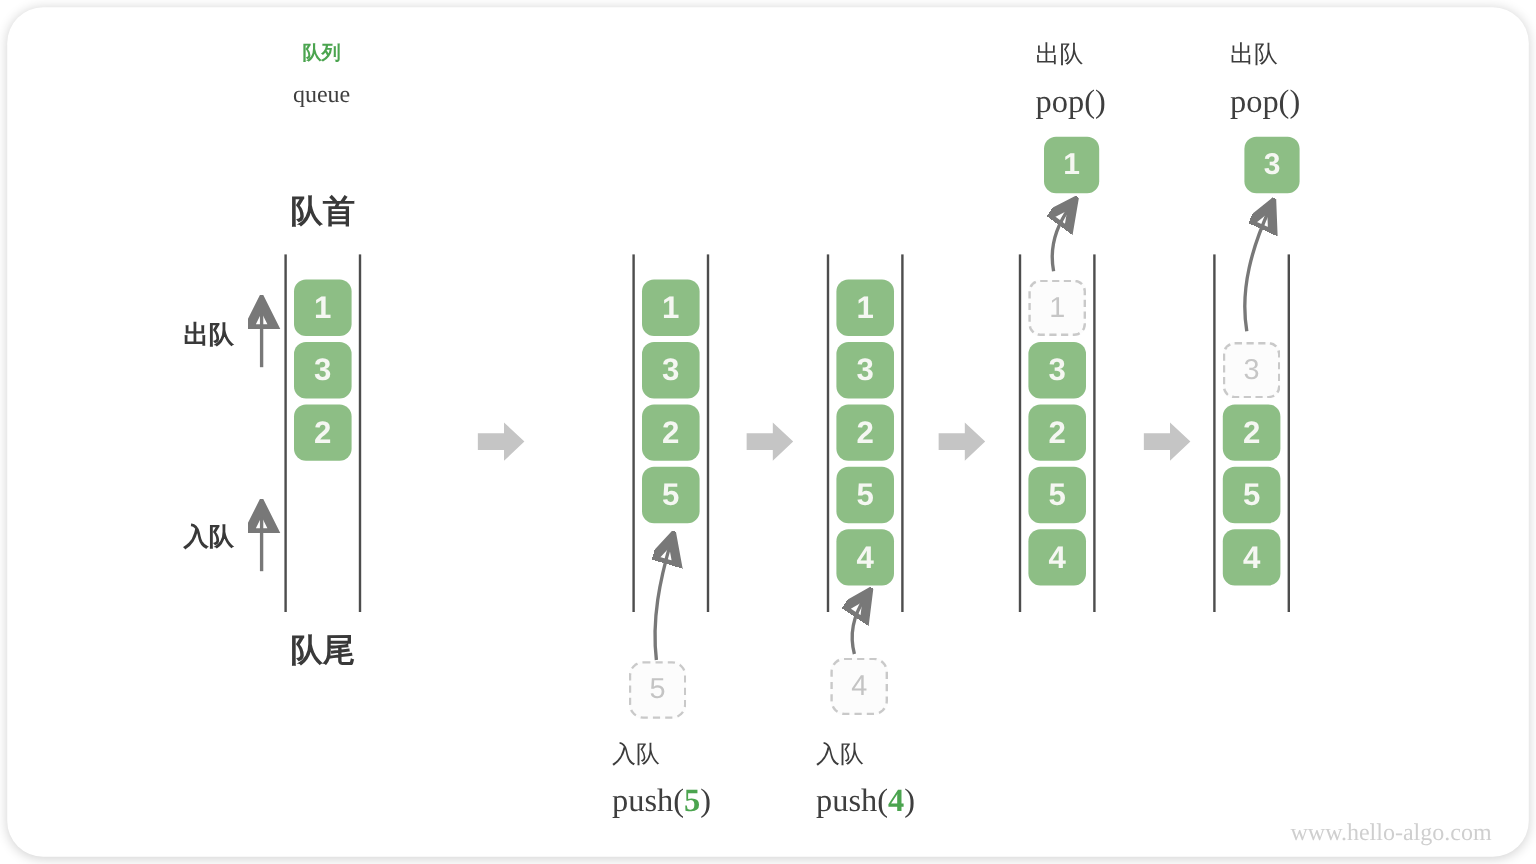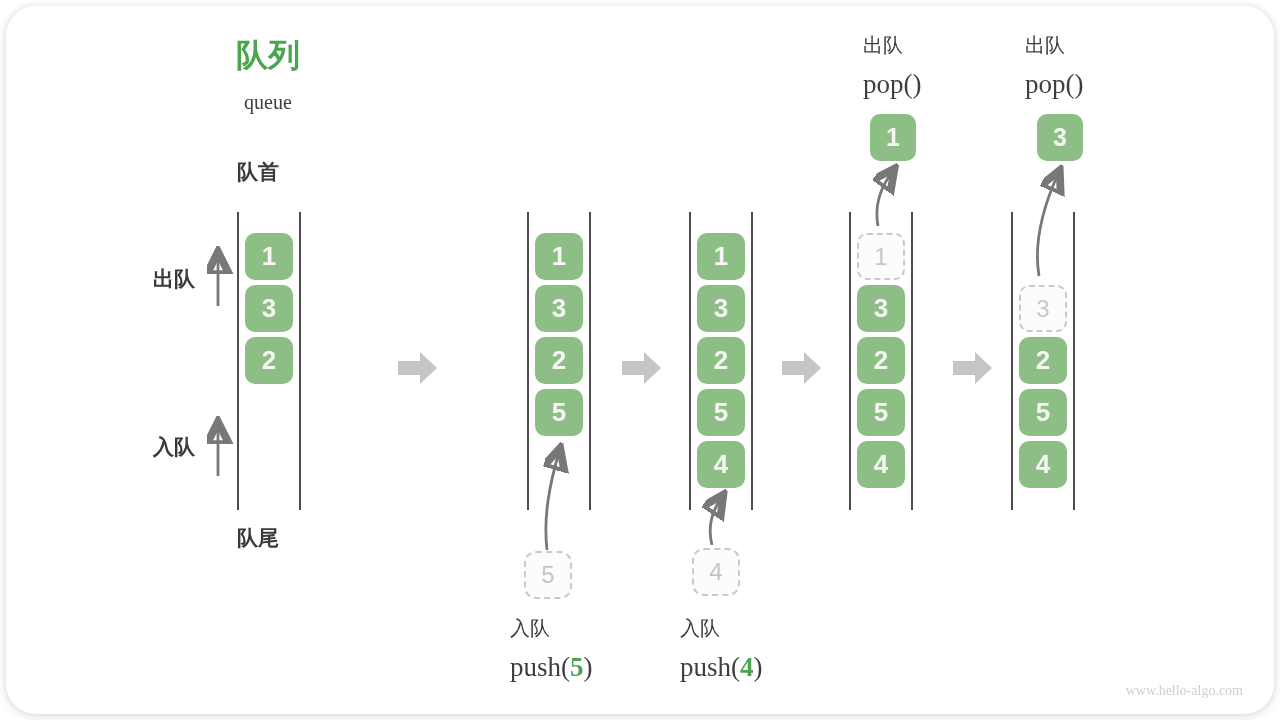--- a/index.html
+++ b/index.html
@@ -9,25 +9,25 @@
     box-shadow:0 1px 10px rgba(0,0,0,0.18);
     overflow:hidden;
     font-family:"Liberation Sans",sans-serif;
     color:#3c3c3c;
   }
   .mono{font-family:Liberation Serif, serif;}
   .abs{position:absolute;}
 
   
   .title-wrap{left:207px;top:28px;width:110px;text-align:center;}
-  .title-zh{font-size:32px;font-weight:700;color:#4BA44F;}
+  .title-zh{font-size:16px;font-weight:700;color:#4BA44F;}
   .title-en{margin-top:13px;font-size:20px;color:#3f3f3f;}
 
   
-  .front-rear{left:231px;width:64px;text-align:left;font-size:21px;font-weight:700;color:#393939;}
+  .front-rear{left:231px;width:64px;text-align:center;font-size:27px;font-weight:700;color:#393939;}
 
   
   .side-label{font-size:21px;font-weight:700;color:#393939;}
 
   
   .col{
     position:absolute;top:206px;height:298px;width:64px;box-sizing:border-box;
     border-left:2px solid #4d4d4d;border-right:2px solid #4d4d4d;
     display:flex;flex-direction:column;align-items:center;
     padding-top:21px;gap:5px;
@@ -60,21 +60,21 @@
   .op-code{margin-top:10px;font-size:27px;color:#3e3e3e;}
   .green-arg{color:#4BA44F;font-weight:700;}
 
   
   .block-arrow{position:absolute;top:343px;}
 
   
   .overlay{position:absolute;left:0;top:0;pointer-events:none;}
   .overlay path,.overlay line{stroke:#787878;stroke-width:2.8;fill:none;}
 
-  .watermark{right:31px;top:677px;font-size:14px;color:#cfcfcf;}
+  .watermark{right:31px;top:677px;font-size:20px;color:#cfcfcf;}
 </style>
 </head>
 <body>
 
 <div class="canvas">
 
   <div class="abs title-wrap">
     <div class="title-zh">队列</div>
     <div class="title-en mono">queue</div>
   </div>

